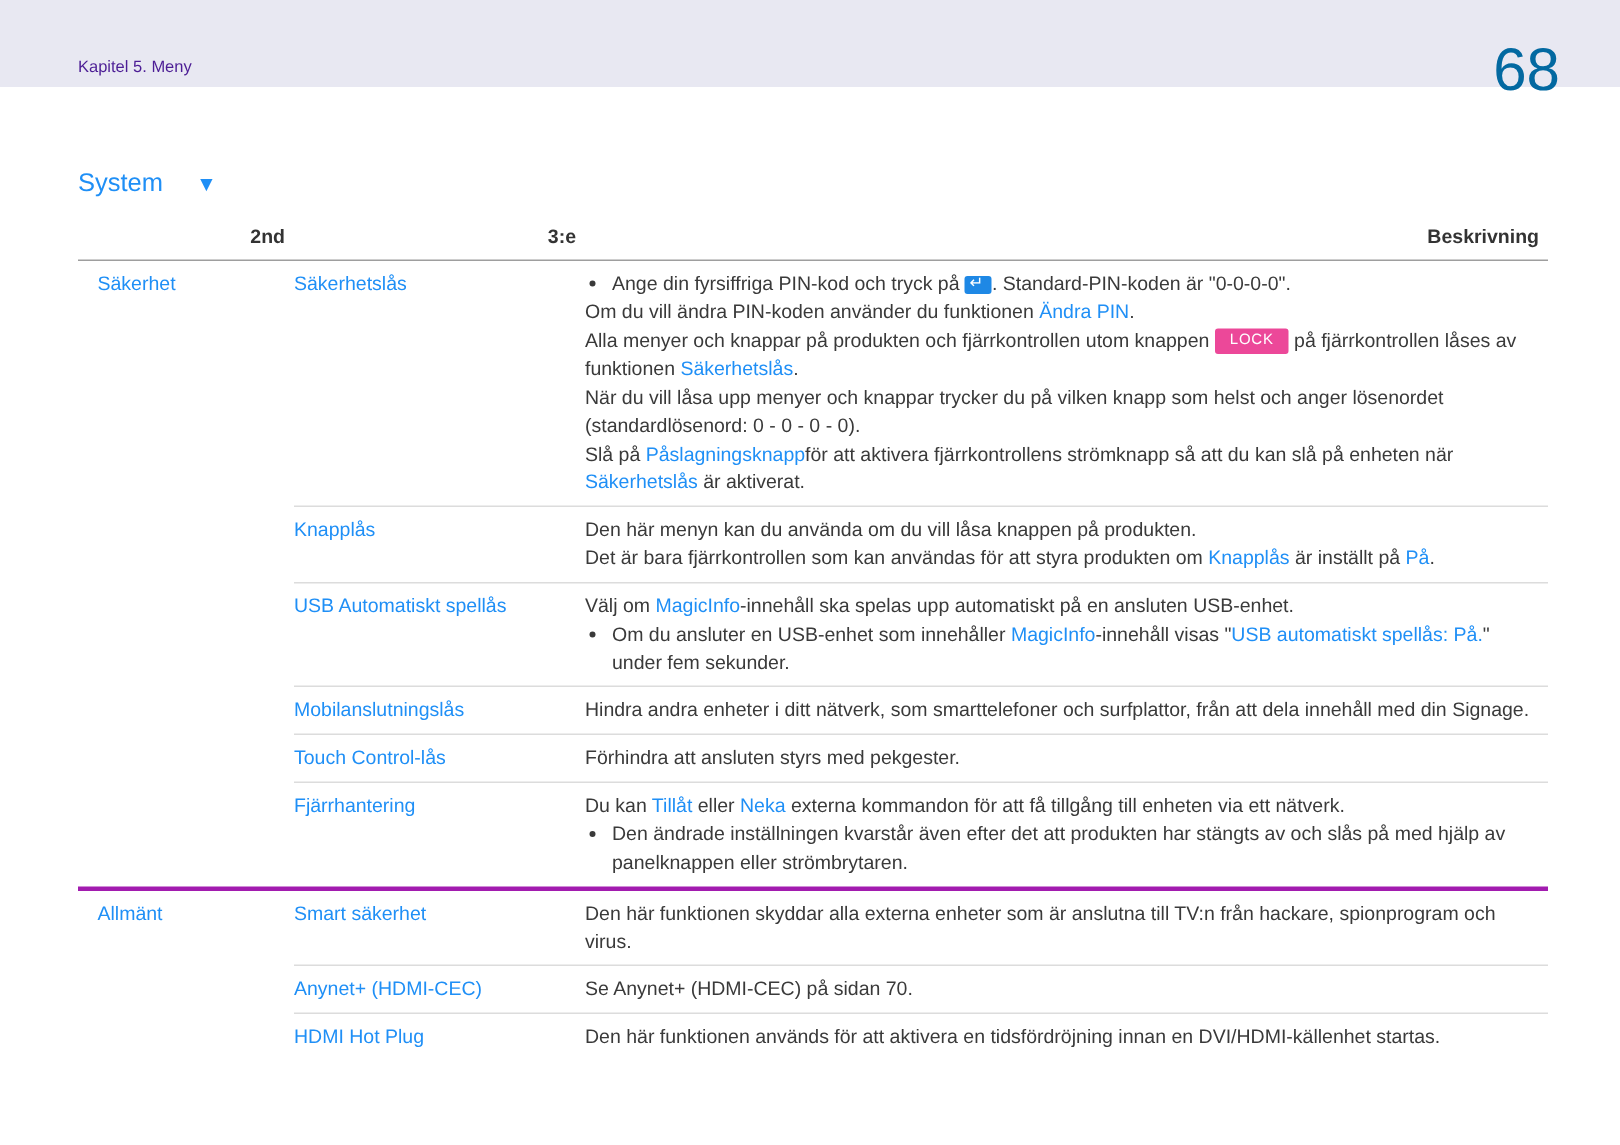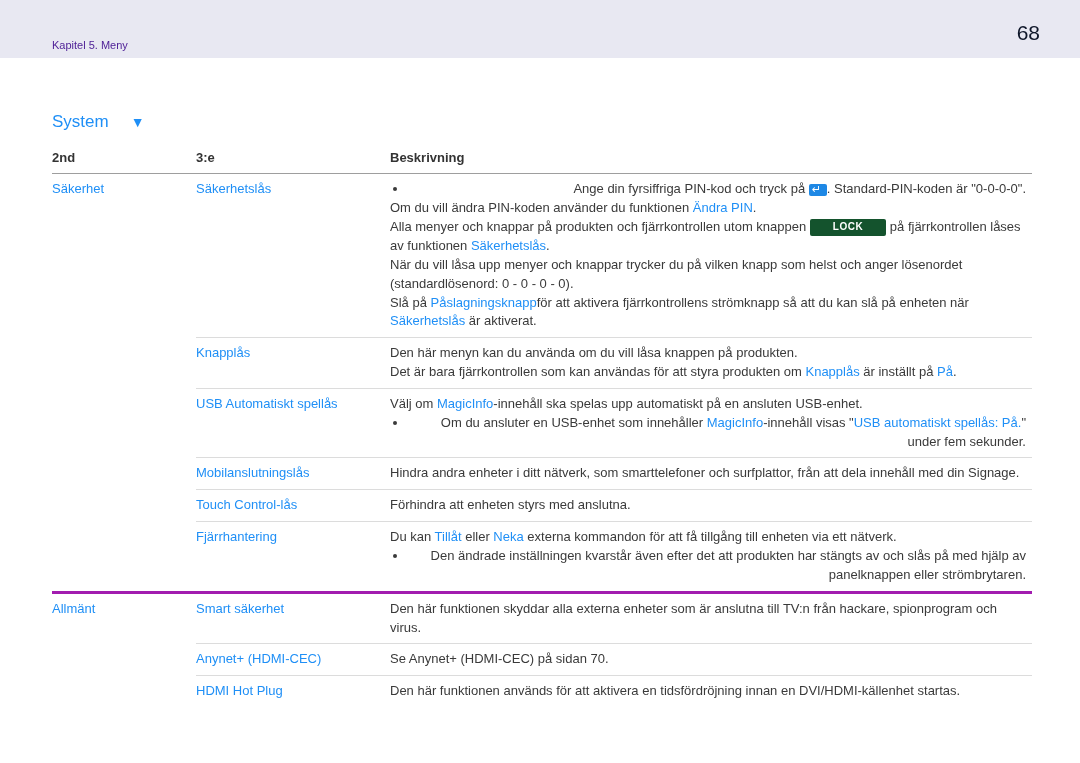--- a/index.html
+++ b/index.html
@@ -31,22 +31,22 @@
   left: 52px;
   top: 38px;
   font-size: 11px;
   color: #4c1d95;
   font-weight: 400;
 }
 .page-number {
   position: absolute;
   right: 40px;
   top: 18px;
-  font-size: 21px;
-  color: #0f172a;
+  font-size: 40px;
+  color: #0369a1;
   font-weight: 400;
 }
 .content {
   position: absolute;
   left: 52px;
   top: 110px;
   width: 980px;
 }
 .section-title {
   font-size: 17px;
@@ -63,58 +63,57 @@
 }
 table.menu-table {
   border-collapse: collapse;
   width: 100%;
   table-layout: fixed;
 }
 table.menu-table col.c1 { width: 144px; }
 table.menu-table col.c2 { width: 194px; }
 table.menu-table col.c3 { width: auto; }
 table.menu-table th {
-  text-align: left;
+  text-align: right;
   font-weight: 700;
   font-size: 13px;
   padding: 4px 6px 6px 0;
   color: #333;
 }
 table.menu-table thead tr {
   border-bottom: 1px solid #9e9e9e;
 }
 table.menu-table tbody td {
   vertical-align: top;
   padding: 6px 6px 6px 0;
   font-size: 13px;
 }
 table.menu-table tbody tr.sub-first td.col-3e,
 table.menu-table tbody tr.sub-first td.col-desc,
 table.menu-table tbody tr.sub td.col-3e,
 table.menu-table tbody tr.sub td.col-desc {
   border-top: 1px solid #dcdcdc;
 }
-.lvl2 { color: #1F8FF6; font-weight: 400; }
+.lvl2 { color: #1F8FF6; font-weight: 400; margin-left: 13px; }
 .lvl3 { color: #1F8FF6; font-weight: 400; }
 .desc ul {
   margin: 0;
   padding-left: 18px;
 }
 .desc ul li {
   list-style: disc;
-  text-align: right;
 }
 .keyword { color: #1F8FF6; }
 .badge-lock {
   display: inline-block;
-  background: #14532d;
+  background: #ec4899;
   color: #fff;
   font-size: 10px;
-  font-weight: 700;
-  padding: 1px 23px;
+  font-weight: 400;
+  padding: 1px 10px;
   border-radius: 2px;
   vertical-align: middle;
   letter-spacing: 0.5px;
 }
 .enter-icon {
   display: inline-block;
   width: 18px;
   height: 12px;
   background: #1E88E5;
   border-radius: 2px;
@@ -192,21 +191,21 @@
           </tr>
           <tr class="sub">
             <td class="col-3e"><span class="lvl3">Mobilanslutningslås</span></td>
             <td class="col-desc desc">
               <div>Hindra andra enheter i ditt nätverk, som smarttelefoner och surfplattor, från att dela innehåll med din Signage.</div>
             </td>
           </tr>
           <tr class="sub">
             <td class="col-3e"><span class="lvl3">Touch Control-lås</span></td>
             <td class="col-desc desc">
-              <div>Förhindra att enheten styrs med anslutna.</div>
+              <div>Förhindra att ansluten styrs med pekgester.</div>
             </td>
           </tr>
           <tr class="sub">
             <td class="col-3e"><span class="lvl3">Fjärrhantering</span></td>
             <td class="col-desc desc">
               <div>Du kan <span class="keyword">Tillåt</span> eller <span class="keyword">Neka</span> externa kommandon för att få tillgång till enheten via ett nätverk.</div>
               <ul>
                 <li>Den ändrade inställningen kvarstår även efter det att produkten har stängts av och slås på med hjälp av panelknappen eller strömbrytaren.</li>
               </ul>
             </td>

